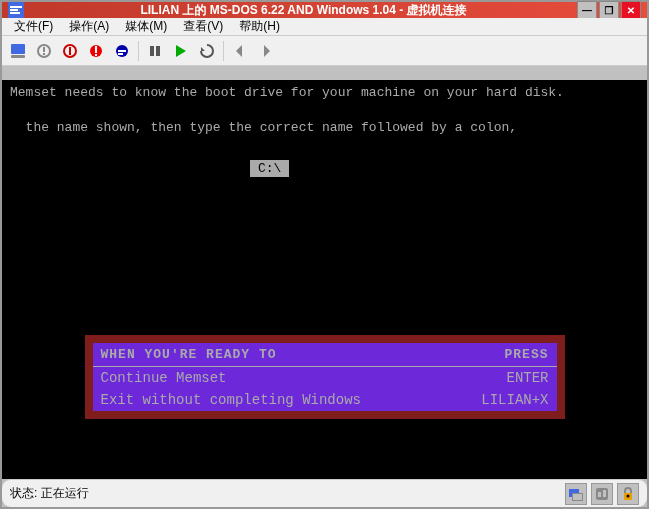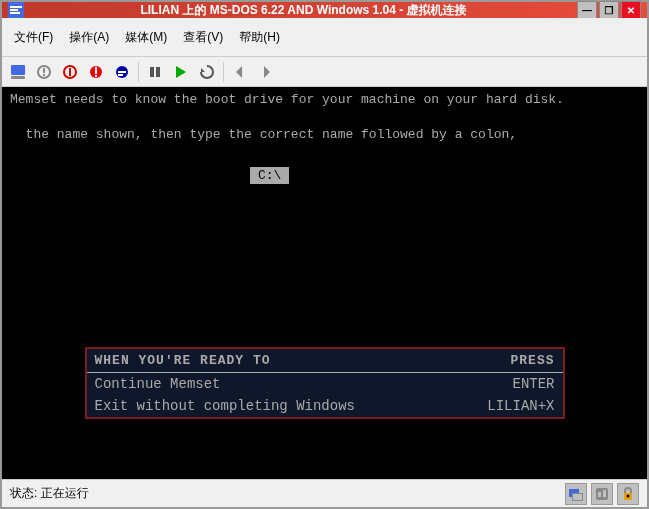--- a/index.html
+++ b/index.html
@@ -65,21 +65,21 @@
     }
 
     .title-btn.close-btn {
       background: #e81123;
       color: white;
     }
 
     
     .menu-bar {
       background: #f0f0f0;
-      height: 39px;
+      height: 18px;
       display: flex;
       align-items: center;
       padding: 0 4px;
       border-bottom: 1px solid #ccc;
       flex-shrink: 0;
     }
 
     .menu-item {
       padding: 2px 8px;
       font-size: 12px;
@@ -122,20 +122,21 @@
     
     .dos-screen {
       flex: 1;
       background: #000;
       color: #aaa;
       font-family: 'Courier New', Courier, monospace;
       font-size: 13px;
       padding: 4px 8px;
       overflow: hidden;
       position: relative;
+      margin-top: 14px;
     }
 
     .dos-line {
       white-space: pre;
       line-height: 1.35;
     }
 
     .dos-input-box {
       display: inline-block;
       background: #aaa;
@@ -147,22 +148,22 @@
       margin-left: 120px;
     }
 
     
     .dos-dialog {
       position: absolute;
       bottom: 60px;
       left: 50%;
       transform: translateX(-50%);
       width: 480px;
-      border: 2px solid #7f1d1d;
-      background: #0f172a;
+      border: 8px solid #7f1d1d;
+      background: #6d28d9;
     }
 
     .dos-dialog-header {
       display: flex;
       justify-content: space-between;
       padding: 4px 8px;
       border-bottom: 1px solid #aaa;
       color: #aaa;
       font-family: 'Courier New', Courier, monospace;
       font-size: 13px;
@@ -181,20 +182,21 @@
 
     
     .status-bar {
       background: #f0f0f0;
       height: 28px;
       display: flex;
       align-items: center;
       padding: 0 8px;
       border-top: 1px solid #ccc;
       flex-shrink: 0;
+      border-radius: 9px;
     }
 
     .status-text {
       font-size: 12px;
       color: #000;
       flex: 1;
     }
 
     .status-icons {
       display: flex;

